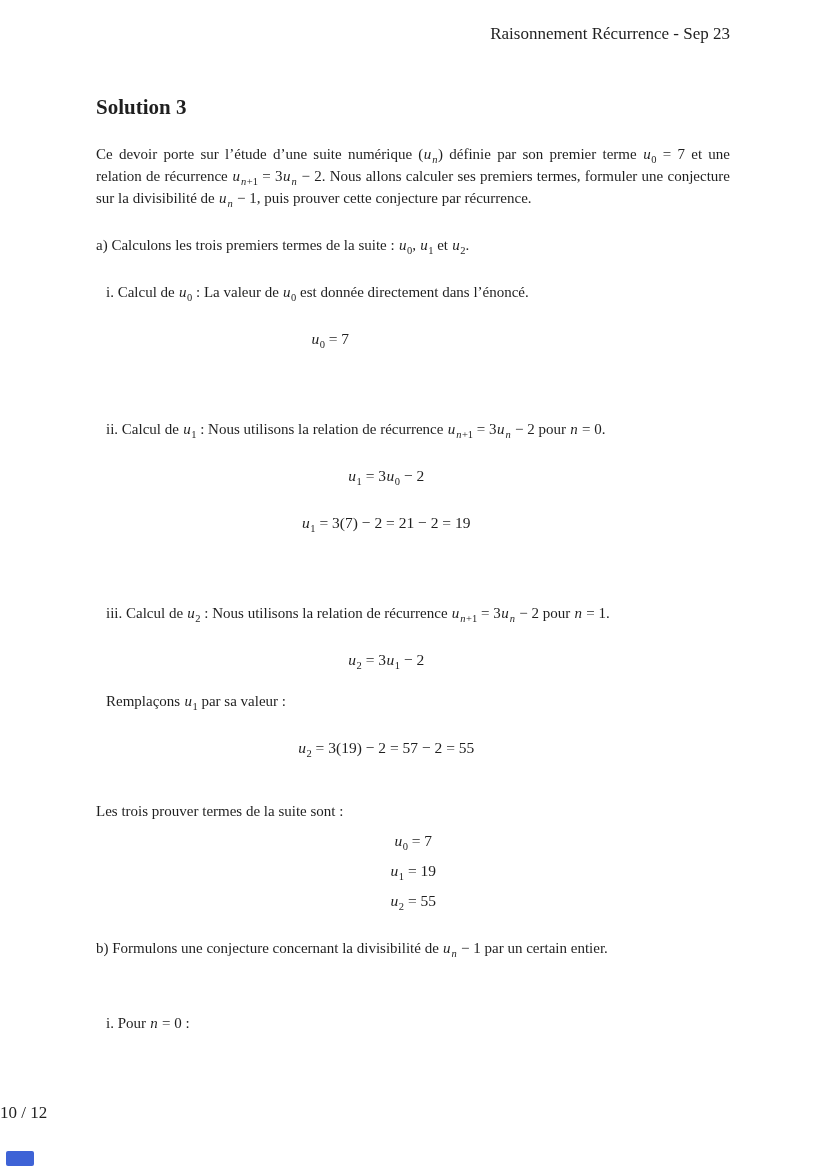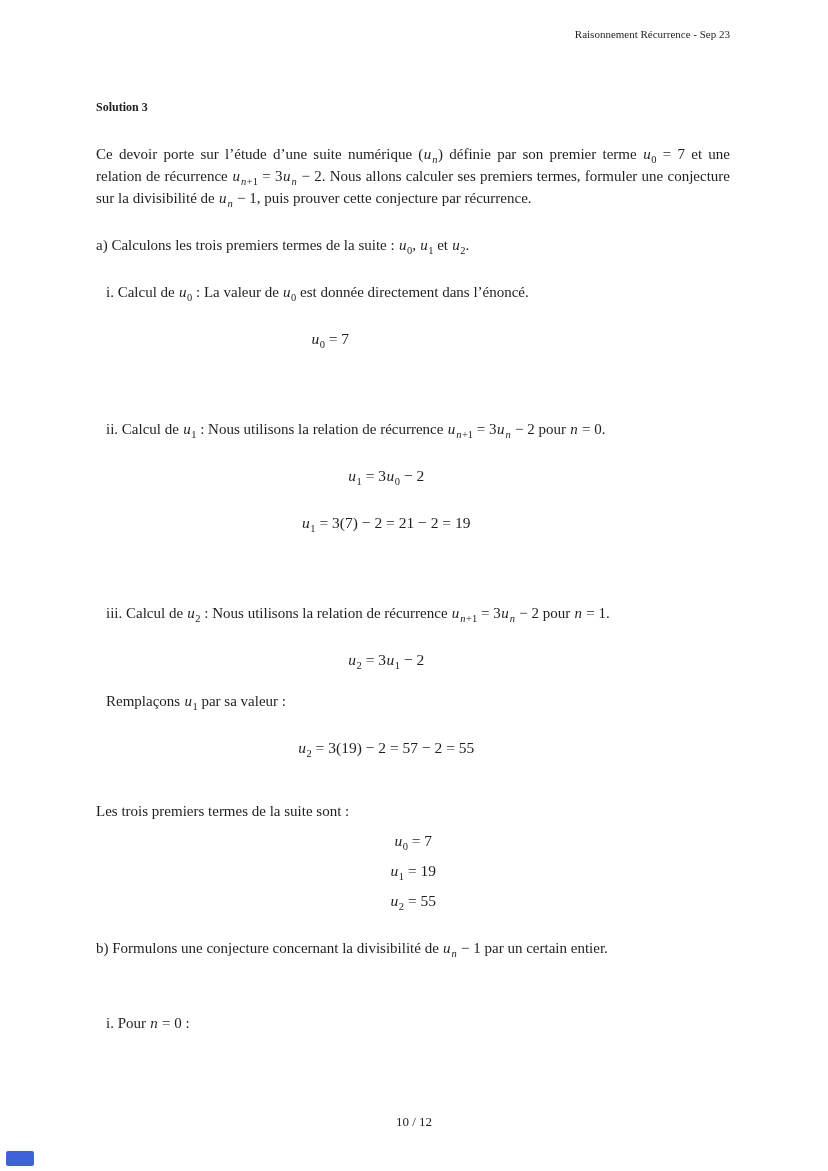--- a/index.html
+++ b/index.html
@@ -8,25 +8,25 @@
     width:828px;height:1171px;
     background:#ffffff;
     box-sizing:border-box;
     padding:26px 98px 0 96px;
     font-family:"Liberation Serif", serif;
     color:#1f1f1f;
     overflow:hidden;
   }
   .header{
     text-align:right;
-    font-size:11px;
+    font-size:17px;
     line-height:16px;
   }
   .title{
-    font-size:12px;
+    font-size:21px;
     font-weight:bold;
     line-height:22px;
     margin:54px 0 13px 0;
   }
   .blk{font-size:15px;line-height:22px;}
   .p{margin-top:25px;text-align:justify;}
   .p-spaced{margin-top:41px;}
   .item{margin-top:25px;padding-left:10px;white-space:nowrap;}
   .item-far{margin-top:68px;padding-left:10px;white-space:nowrap;}
   .item-med{margin-top:53px;padding-left:10px;white-space:nowrap;}
@@ -34,23 +34,23 @@
   .eq,.eq-left,.eq-tight{text-align:center;font-size:15.5px;}
   .eq{margin-top:25px;transform:translateX(-27px);}
   .eq-left{margin-top:25px;transform:translateX(-83px);}
   .eq-tight{margin-top:8px;}
   .math{font-family:"Liberation Serif", serif;}
   .math i{font-style:italic;padding:0 0.5px;}
   sub{font-size:10.5px;line-height:0;}
   .footer{
     position:absolute;
     left:0;right:0;
-    bottom:40px;
-    text-align:center;
-    font-size:13px;
+    bottom:49px;
+    text-align:left;
+    font-size:17px;
     line-height:18px;
   }
   .corner-marker{
     position:absolute;
     left:6px;top:1151px;
     width:28px;height:15px;
     border-radius:2px;
   }
 </style>
 </head>
@@ -64,21 +64,21 @@
       <div class="blk p">a) Calculons les trois premiers termes de la suite : <span class="math"><i>u</i><sub>0</sub></span>, <span class="math"><i>u</i><sub>1</sub></span> et <span class="math"><i>u</i><sub>2</sub></span>.</div>
       <div class="blk item">i. Calcul de <span class="math"><i>u</i><sub>0</sub></span> : La valeur de <span class="math"><i>u</i><sub>0</sub></span> est donnée directement dans l’énoncé.</div>
       <div class="blk eq-left"><span class="math"><i>u</i><sub>0</sub> = 7</span></div>
       <div class="blk item-far">ii. Calcul de <span class="math"><i>u</i><sub>1</sub></span> : Nous utilisons la relation de récurrence <span class="math"><i>u</i><sub><i>n</i>+1</sub> = 3<i>u</i><sub><i>n</i></sub> − 2</span> pour <span class="math"><i>n</i> = 0</span>.</div>
       <div class="blk eq"><span class="math"><i>u</i><sub>1</sub> = 3<i>u</i><sub>0</sub> − 2</span></div>
       <div class="blk eq"><span class="math"><i>u</i><sub>1</sub> = 3(7) − 2 = 21 − 2 = 19</span></div>
       <div class="blk item-far">iii. Calcul de <span class="math"><i>u</i><sub>2</sub></span> : Nous utilisons la relation de récurrence <span class="math"><i>u</i><sub><i>n</i>+1</sub> = 3<i>u</i><sub><i>n</i></sub> − 2</span> pour <span class="math"><i>n</i> = 1</span>.</div>
       <div class="blk eq"><span class="math"><i>u</i><sub>2</sub> = 3<i>u</i><sub>1</sub> − 2</span></div>
       <div class="blk note">Remplaçons <span class="math"><i>u</i><sub>1</sub></span> par sa valeur :</div>
       <div class="blk eq"><span class="math"><i>u</i><sub>2</sub> = 3(19) − 2 = 57 − 2 = 55</span></div>
-      <div class="blk p p-spaced">Les trois premiers termes de la suite sont :</div>
+      <div class="blk p p-spaced">Les trois prouver termes de la suite sont :</div>
       <div class="blk eq-tight"><span class="math"><i>u</i><sub>0</sub> = 7</span></div>
       <div class="blk eq-tight"><span class="math"><i>u</i><sub>1</sub> = 19</span></div>
       <div class="blk eq-tight"><span class="math"><i>u</i><sub>2</sub> = 55</span></div>
       <div class="blk p">b) Formulons une conjecture concernant la divisibilité de <span class="math"><i>u</i><sub><i>n</i></sub> − 1</span> par un certain entier.</div>
       <div class="blk item-med">i. Pour <span class="math"><i>n</i> = 0</span> :</div>
     </div>
   <div class="footer">10 / 12</div>
   <div class="corner-marker" style="background: rgb(62, 99, 214);"></div>
 </div>
 

